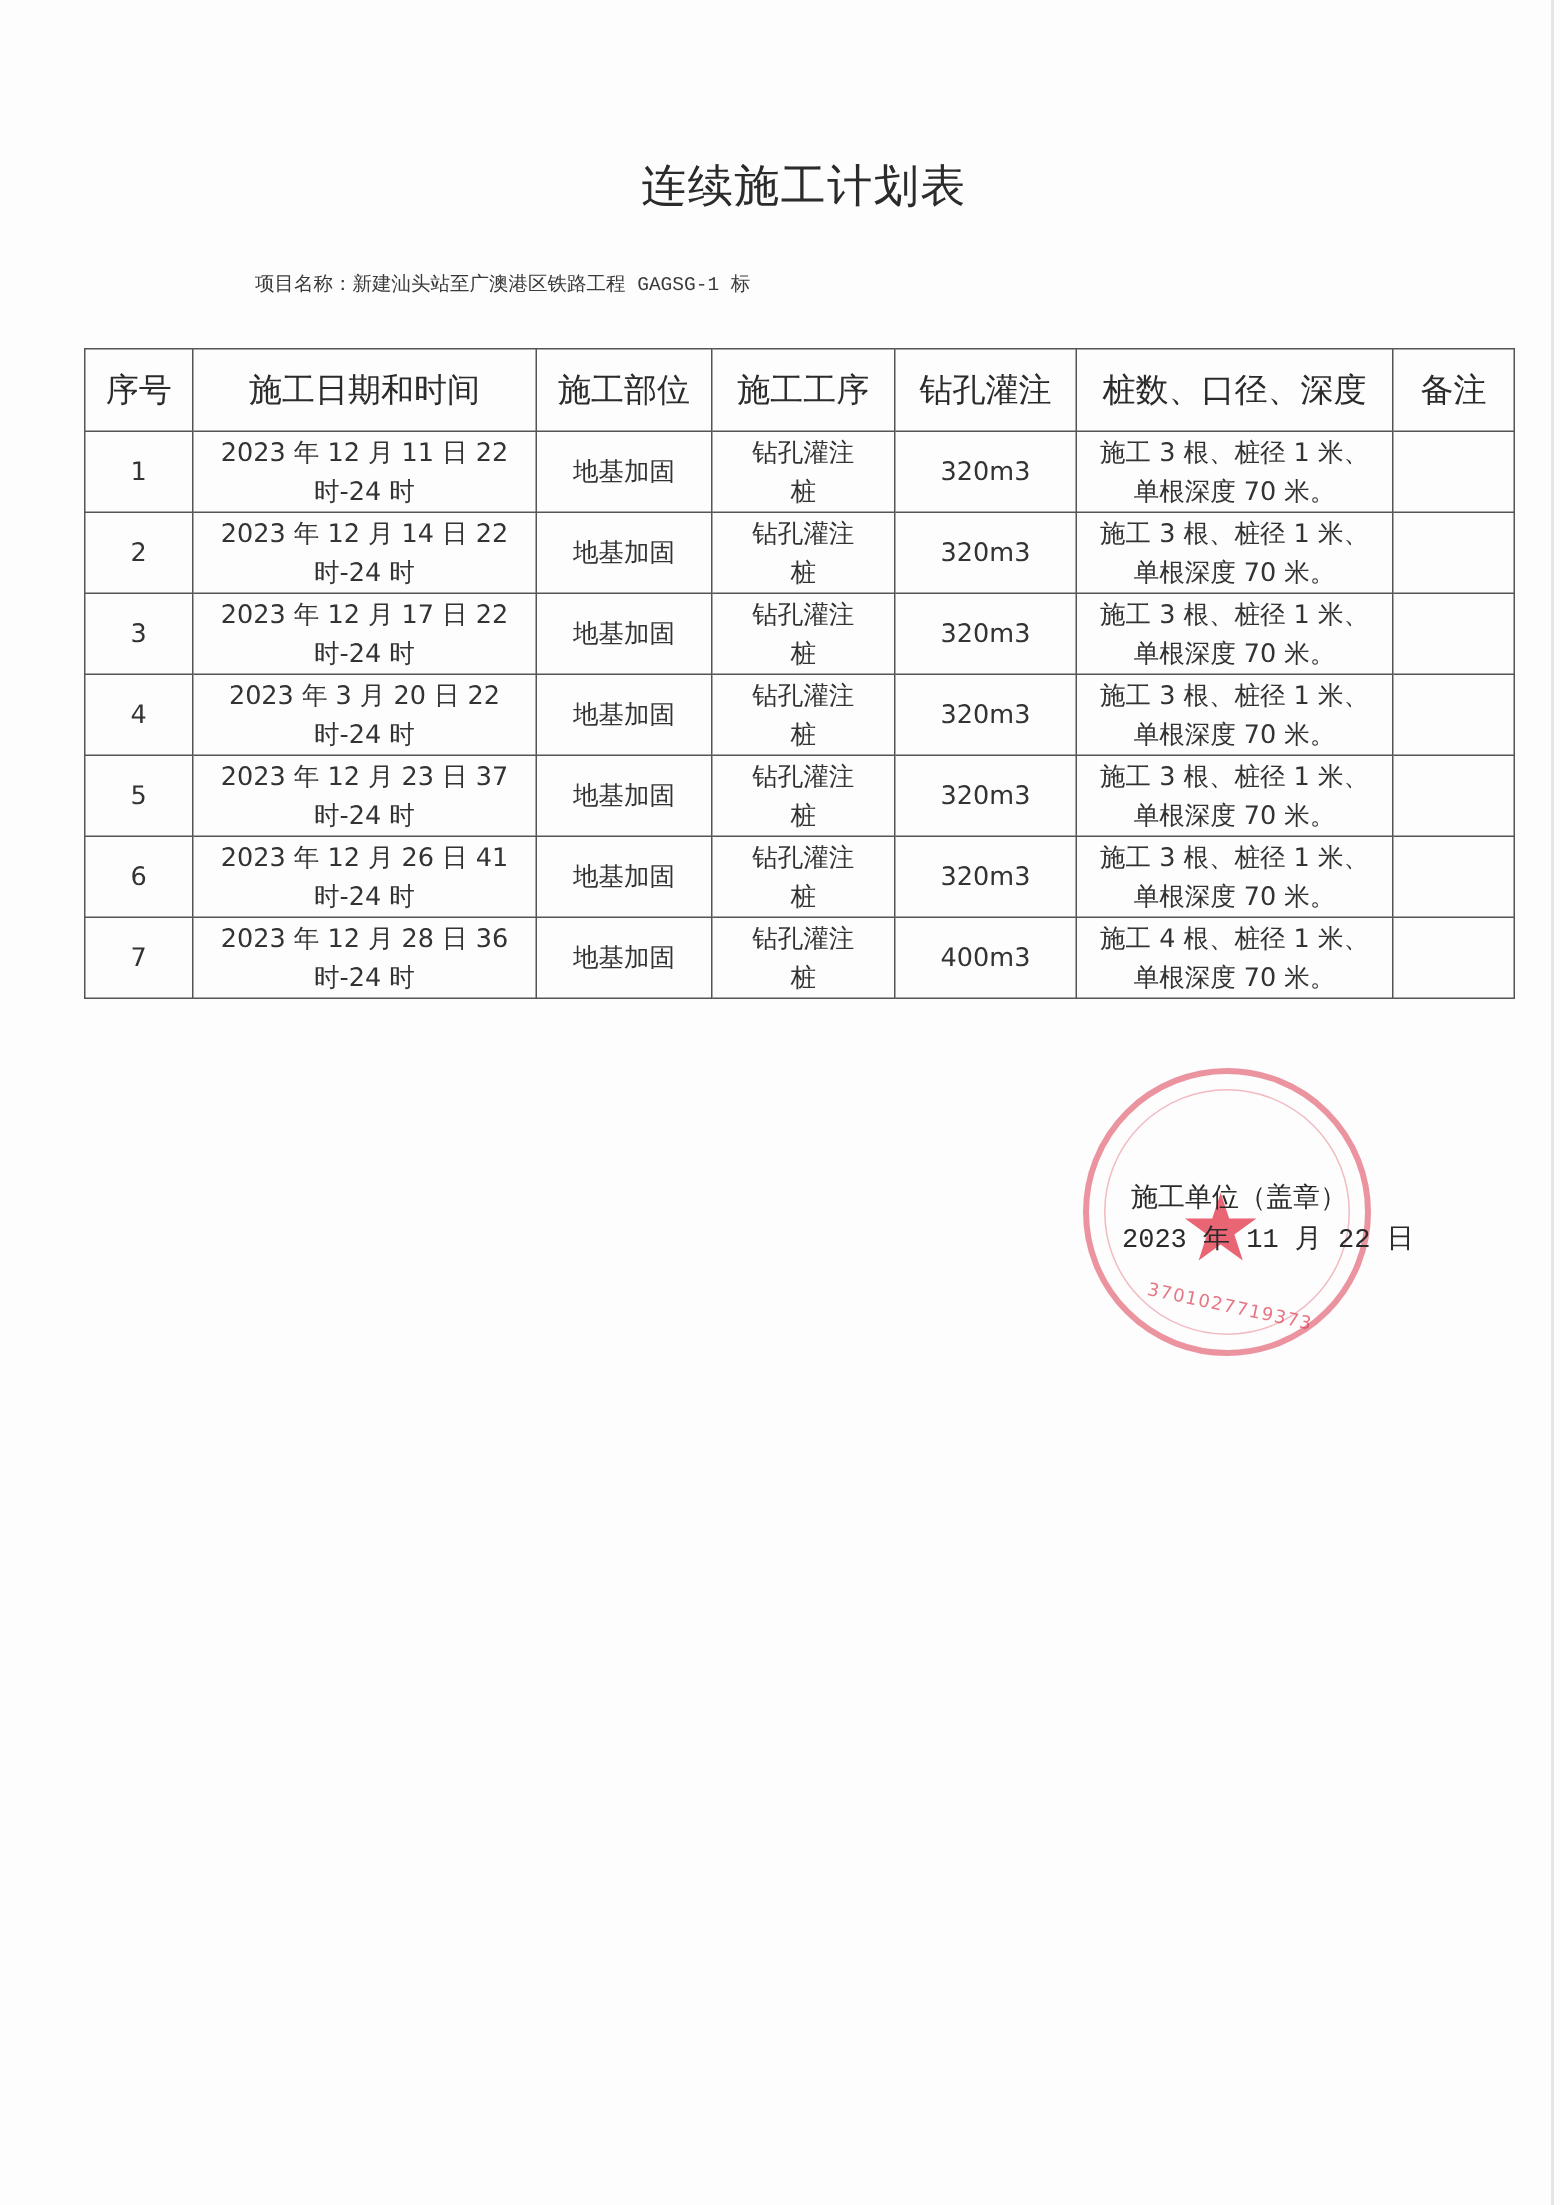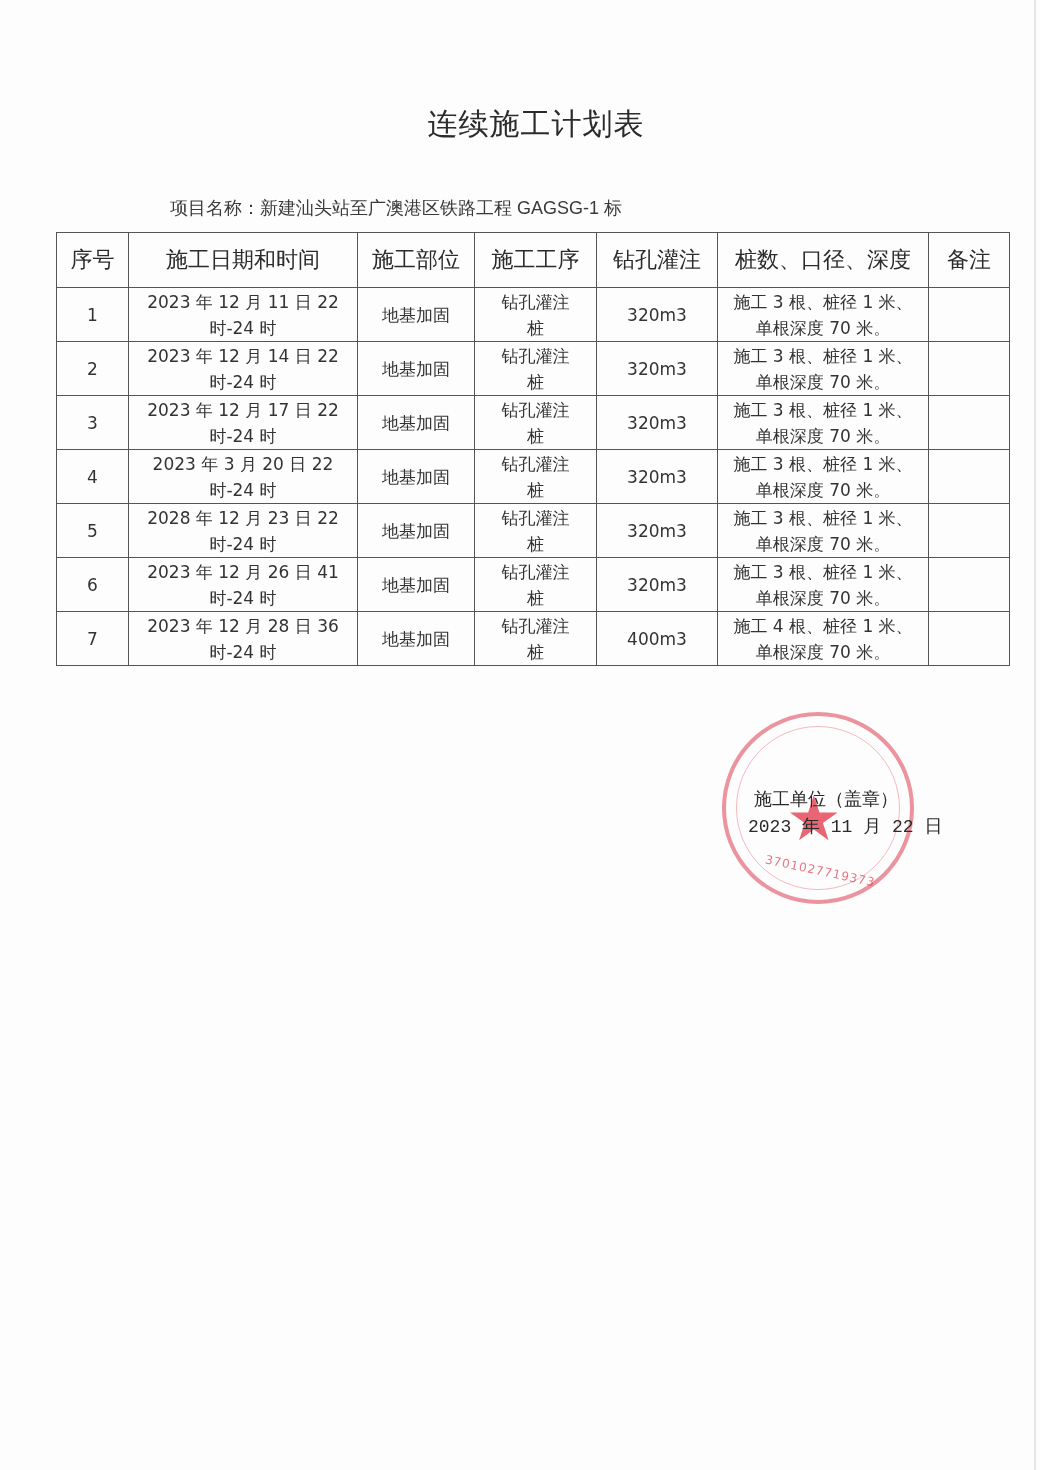--- a/index.html
+++ b/index.html
@@ -5,22 +5,22 @@
   html, body { margin: 0; padding: 0; }
   body {
     width: 1040px; height: 1470px; background: #fdfdfd; position: relative; overflow: hidden;
     font-family: "DejaVu Sans", "Liberation Sans", sans-serif; color: #2a2a2a;
   }
   .title {
     position: absolute; left: 0; width: 1072px; top: 104px; text-align: center;
     font-family: "DejaVu Serif", "Liberation Serif", serif; font-size: 30px; letter-spacing: 1px; color: #2b2b2b;
   }
   .project {
-    position: absolute; left: 170px; top: 196px;
-    font-family: Liberation Sans, sans-serif; font-size: 18px; color: #3a3a3a;
+    position: absolute; left: 170px; top: 180px;
+    font-family: Liberation Mono, monospace; font-size: 13px; color: #3a3a3a;
   }
   table.plan {
     position: absolute; left: 56px; top: 232px; width: 953px;
     border-collapse: collapse; table-layout: fixed;
   }
   table.plan th, table.plan td {
     border: 1.5px solid #555; text-align: center; vertical-align: middle; padding: 0 2px;
   }
   table.plan th {
     height: 54px; font-family: "DejaVu Serif", "Liberation Serif", serif; font-weight: normal;
@@ -148,21 +148,21 @@
       <td>320m3</td>
       <td>
           <div>施工 3 根、桩径 1 米、</div>
           <div>单根深度 70 米。</div>
         </td>
       <td></td>
     </tr>
     <tr>
       <td>5</td>
       <td>
-          <div>2028 年 12 月 23 日 22</div>
+          <div>2023 年 12 月 23 日 37</div>
           <div>时-24 时</div>
         </td>
       <td>地基加固</td>
       <td>
           <div>钻孔灌注</div>
           <div>桩</div>
         </td>
       <td>320m3</td>
       <td>
           <div>施工 3 根、桩径 1 米、</div>

